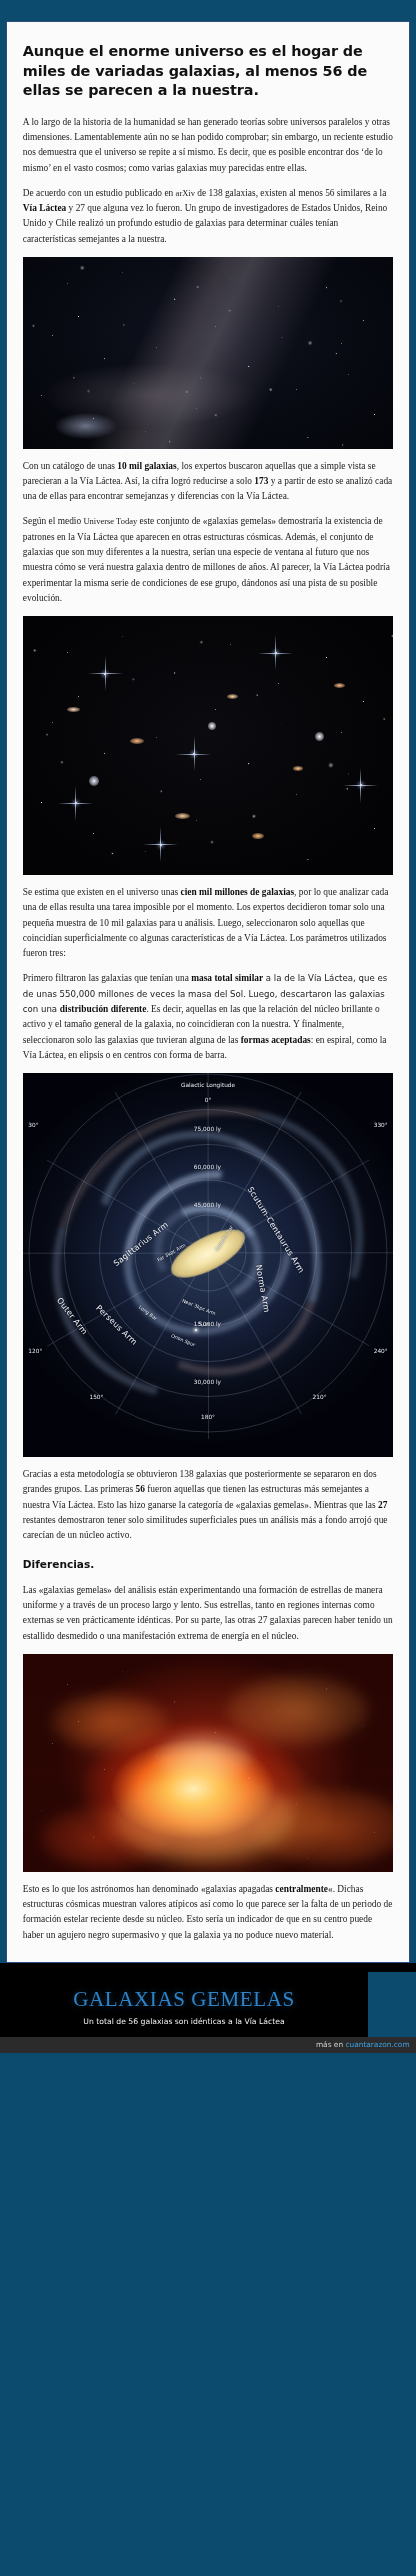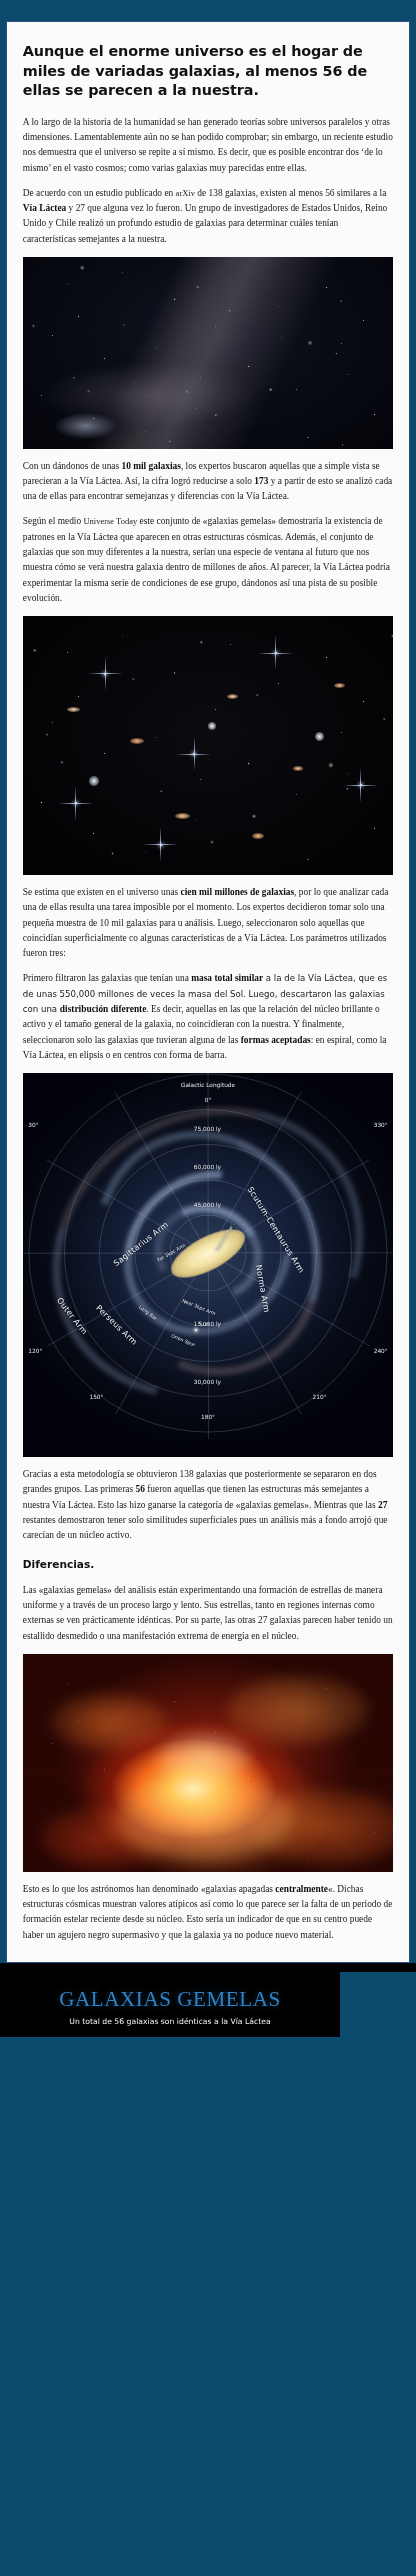--- a/index.html
+++ b/index.html
@@ -218,21 +218,21 @@
   }
   .neb-wisp {
     position: absolute;
     border-radius: 50%;
     filter: blur(6.4px);
     mix-blend-mode: screen;
   }
 
   
   .footer-banner {
-    width: 340px;
+    width: 368px;
     background: #000;
     text-align: center;
     padding: 16.7px 0 11.5px 0;
   }
   .footer-banner .ft-title {
     font-family: "Liberation Serif", "DejaVu Serif", serif;
     font-size: 21px;
     letter-spacing: 0.6px;
     color: #2f84c9;
     line-height: 1.05;
@@ -274,21 +274,21 @@
     <p class="body-text"><span>De acuerdo con un estudio publicado en </span><a class="inline-link" href="#">arXiv</a><span> de 138 galaxias, existen al menos 56 similares a la </span><b>Vía Láctea</b><span> y 27 que alguna vez lo fueron. Un grupo de investigadores de Estados Unidos, Reino Unido y Chile realizó un profundo estudio de galaxias para determinar cuáles tenían características semejantes a la nuestra.</span></p>
 
     <figure class="fig">
       <div class="img-milkyway">
         <div class="starfield"></div>
         <div class="starfield dense" style="transform: scale(1.7) rotate(12deg); opacity:.7;"></div>
         <div class="starfield" style="transform: scale(2.4) rotate(-24deg); opacity:.55;"></div>
       </div>
     </figure>
 
-    <p class="body-text"><span>Con un dándonos de unas </span><b>10 mil galaxias</b><span>, los expertos buscaron aquellas que a simple vista se parecieran a la Vía Láctea. Así, la cifra logró reducirse a solo </span><b>173</b><span> y a partir de esto se analizó cada una de ellas para encontrar semejanzas y diferencias con la Vía Láctea.</span></p>
+    <p class="body-text"><span>Con un catálogo de unas </span><b>10 mil galaxias</b><span>, los expertos buscaron aquellas que a simple vista se parecieran a la Vía Láctea. Así, la cifra logró reducirse a solo </span><b>173</b><span> y a partir de esto se analizó cada una de ellas para encontrar semejanzas y diferencias con la Vía Láctea.</span></p>
 
     <p class="body-text sans-run"><span>Según el medio </span><a class="inline-link" href="#">Universe Today</a><span> este conjunto de «galaxias gemelas» demostraría la existencia de patrones en la Vía Láctea que aparecen en otras estructuras cósmicas. Además, el conjunto de galaxias que son muy diferentes a la nuestra, serían una especie de ventana al futuro que nos muestra cómo se verá nuestra galaxia dentro de millones de años. Al parecer, la Vía Láctea podría experimentar la misma serie de condiciones de ese grupo, dándonos así una pista de su posible evolución.</span></p>
 
 
     <figure class="fig">
       <div class="img-deepfield">
         <div class="starfield" style="opacity:.95"></div>
         <div class="starfield" style="transform: scale(1.9) rotate(33deg); opacity:.75;"></div>
         <div class="starfield" style="transform: scale(2.8) rotate(-15deg); opacity:.6;"></div>
 
@@ -401,15 +401,18 @@
 
   </div>
 
   <div class="spacer-black"></div>
 
   <div class="footer-banner">
     <div class="ft-title">GALAXIAS GEMELAS</div>
     <div class="ft-sub">Un total de 56 galaxias son idénticas a la Vía Láctea</div>
   </div>
 
+  <div class="footer-bar">
+    <span>más en </span><a href="#">cuantarazon.com</a>
+  </div>
 
 </div>
 
 
 </body></html>

